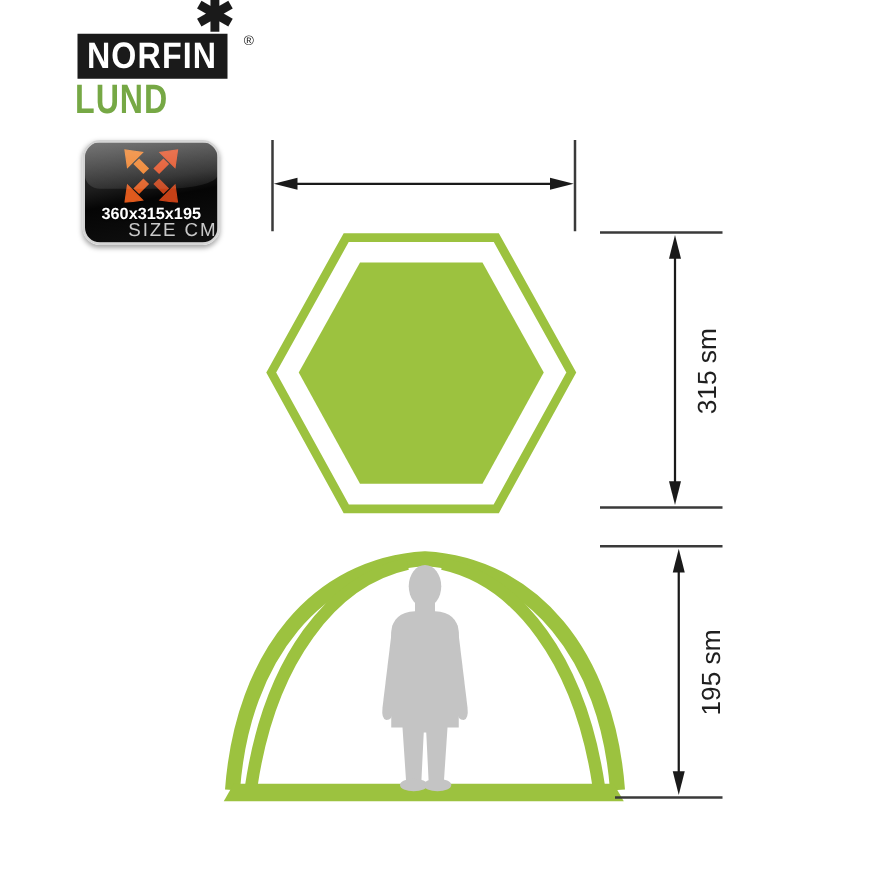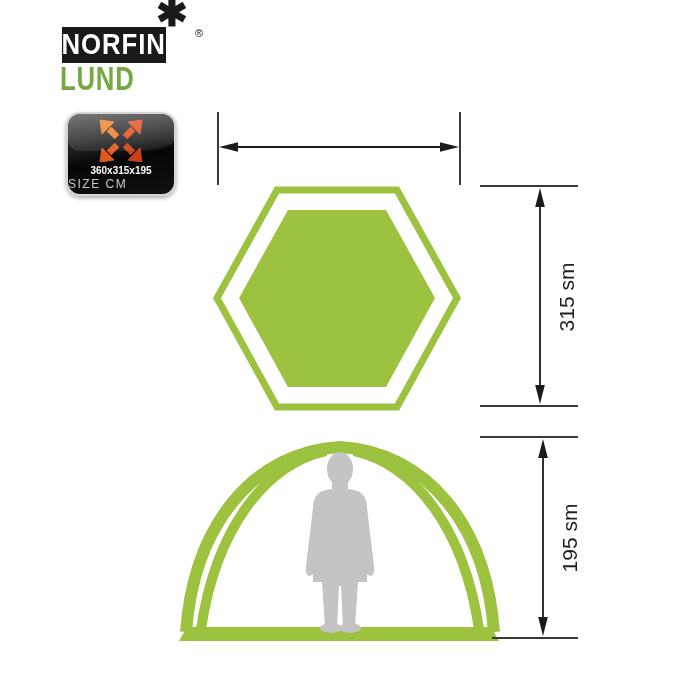--- a/index.html
+++ b/index.html
@@ -6,21 +6,21 @@
   #stage{
     position:relative;width:700px;height:700px;background:#ffffff;
     font-family:"Liberation Sans",sans-serif;overflow:hidden;
   }
   
   .snowflake{
     position:absolute;left:156px;top:-6px;font-size:38px;line-height:38px;
     color:#1a1a1a;font-weight:bold;z-index:3;
   }
   .logo-box{
-    position:absolute;left:62px;top:27px;width:104px;height:36px;
+    position:absolute;left:62px;top:27px;width:120px;height:36px;
     background:#1a1a1a;display:flex;align-items:center;justify-content:center;z-index:2;
   }
   .logo-text{
     color:#ffffff;font-size:28px;font-weight:bold;letter-spacing:1px;
     transform:scaleX(0.92) scaleY(1.05);white-space:nowrap;
   }
   .reg-mark{position:absolute;left:195px;top:27px;font-size:11px;color:#1a1a1a;z-index:2;}
   .model-name{
     position:absolute;left:60px;top:61px;font-size:33px;font-weight:bold;
     color:#76a845;transform:scaleX(0.78);transform-origin:left center;
@@ -38,26 +38,26 @@
     background:linear-gradient(175deg,rgba(255,255,255,0.30),rgba(255,255,255,0.05));
     border-radius:12px 12px 40%/ 30%;pointer-events:none;
   }
   .badge-arrows{display:block;margin:2px auto 0 auto;}
   .arrow-tl{fill:#ee7a1e;stroke:#ee7a1e;}
   .arrow-tr{fill:#e1491c;stroke:#e1491c;}
   .arrow-bl{fill:#e05a1d;stroke:#e05a1d;}
   .arrow-br{fill:#c64117;stroke:#c64117;}
   .badge-size-text{
     position:absolute;left:0;right:0;top:49px;text-align:center;
-    color:#ffffff;font-size:10px;font-weight:bold;letter-spacing:0px;line-height:15px;
+    color:#ffffff;font-size:13px;font-weight:bold;letter-spacing:0px;line-height:15px;
     text-shadow:0 1px 1px #000;
   }
   .badge-caption{
-    position:absolute;left:0;right:0;top:64px;text-align:left;
-    color:#c9c9c9;font-size:12px;letter-spacing:1.5px;line-height:13px;
+    position:absolute;left:0;right:0;top:64px;text-align:right;
+    color:#c9c9c9;font-size:15px;letter-spacing:1.5px;line-height:13px;
   }
   
   .diagram-svg{position:absolute;left:0;top:0;}
   .dim-ext{stroke:#3a3a3a;stroke-width:2;}
   .dim-arrow-line{stroke:#1a1a1a;stroke-width:1.8;}
   .dim-head{fill:#1a1a1a;}
   .dim-label{
     position:absolute;width:140px;text-align:center;font-size:21px;
     color:#1f1f1f;line-height:26px;
   }

